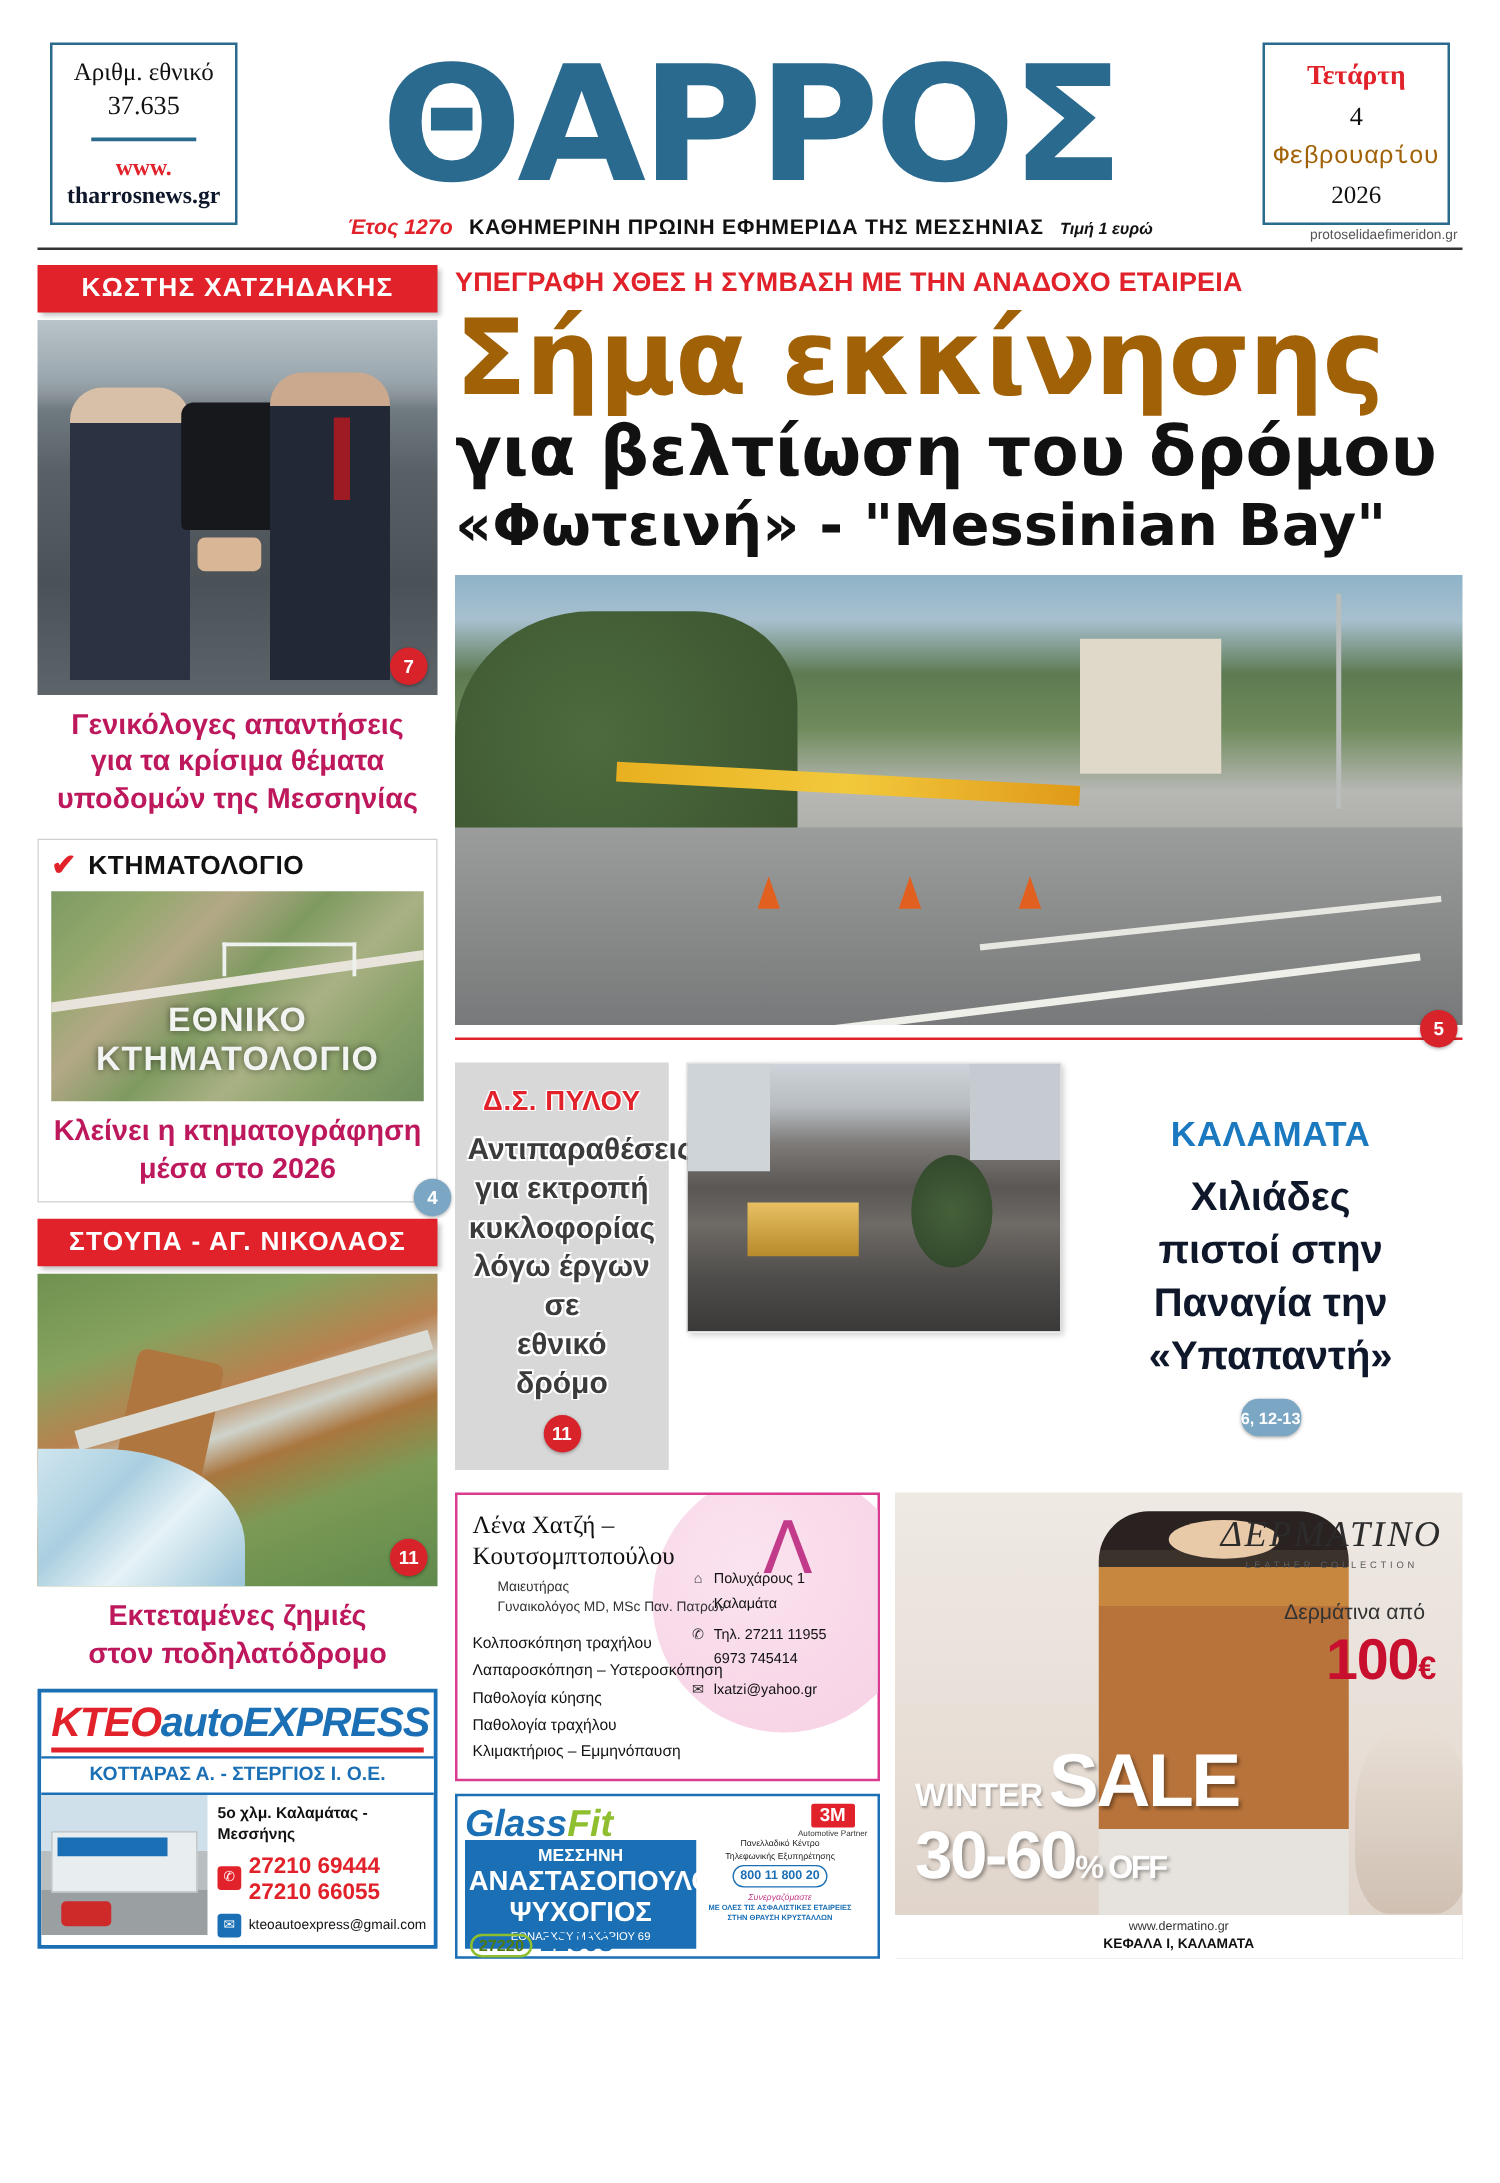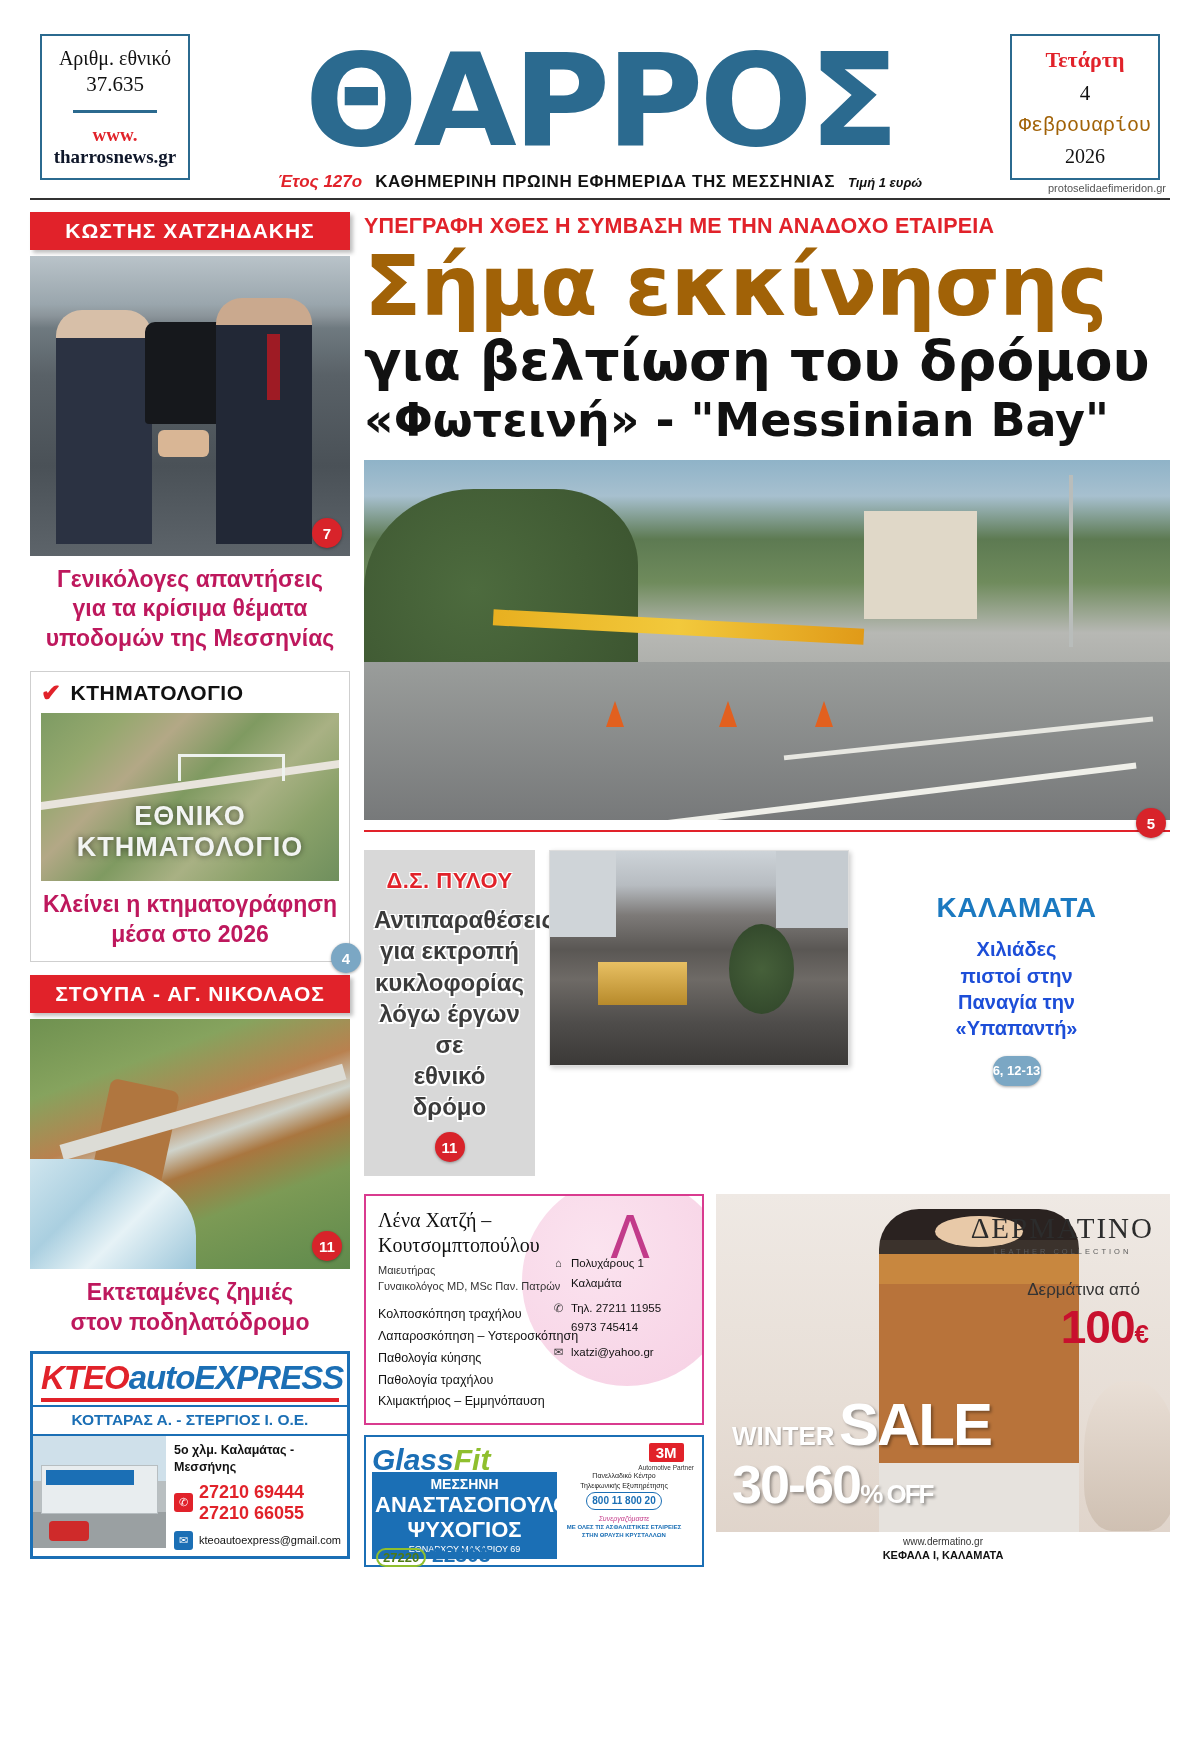--- a/index.html
+++ b/index.html
@@ -123,29 +123,29 @@
   .pylou {
     width: 171px; background: #d8d8d8; text-align: center; padding: 18px 10px 14px; position: relative;
   }
   .pylou .ttl { color: #e1222a; font-weight: bold; font-size: 22px; letter-spacing:0.5px;
     text-shadow: 1px 1px 0 #fff, -1px -1px 0 #fff, 1px -1px 0 #fff, -1px 1px 0 #fff; }
   .pylou .body { font-weight: bold; font-size: 24px; line-height: 1.3; margin-top: 10px; color:#3b3b3b;
     text-shadow: 1.5px 1.5px 0 #fff, -1.5px -1.5px 0 #fff, 1.5px -1.5px 0 #fff, -1.5px 1.5px 0 #fff; }
   .kal-photo { width: 300px; flex: none; border: 1px solid #ddd; box-shadow: 2px 2px 5px rgba(0,0,0,.2); }
   .kal-text { flex: 1; text-align: center; padding-top: 42px; position: relative; }
   .kal-ttl { color: #1b79c0; font-weight: bold; font-size: 28px; letter-spacing: 0.5px; }
-  .kal-body { font-weight: bold; font-size: 20px; line-height: 1.32; margin-top: 12px; color:#1d4ed8; }
+  .kal-body { font-weight: bold; font-size: 32px; line-height: 1.32; margin-top: 12px; color:#0f172a; }
 
   
   .adrow { display: flex; gap: 12px; margin-top: 18px; }
   .ad-lena { width: 340px; border: 2px solid #d93b8f; background:#fff; position: relative; overflow:hidden; padding: 12px 12px 10px;}
   .ad-lena .blob { position:absolute; right:-30px; top:-20px; width: 210px; height: 210px; border-radius:50%;
        background: radial-gradient(circle at 35% 35%, #fbe3ef, #f6cfe3); }
   .lena-name { font-family:"Liberation Serif", serif; font-size: 20px; color:#111; line-height:1.22; position: relative; z-index:2;}
-  .lena-sub { font-size: 11px; color:#333; margin-top: 6px; line-height:1.35; position: relative; z-index:2;}
+  .lena-sub { font-size: 11px; color:#333; margin-top: 6px; line-height:1.35; position: relative; z-index:2;margin-left:20px;}
   .lena-list { margin-top: 10px; font-size: 12.5px; color:#111; line-height:1.75; position: relative; z-index:2;}
   .lena-right { position:absolute; right: 10px; top: 58px; width: 140px; z-index: 3; font-size: 11.5px; line-height:1.7; color:#111;}
   .lena-mono { font-family:"DejaVu Sans", sans-serif; font-size: 58px; color:#c23b8a; position:absolute; right: 52px; top: 8px; z-index:3;}
   .lrow { display:flex; gap:6px; align-items:flex-start; }
   .lico { width: 13px; flex:none; text-align:center; color:#333; }
 
   .ad-glass { width: 340px; border: 2px solid #1b6fb5; background:#fff; margin-top: 10px; position: relative; padding: 6px; height: 132px;}
   .glass-logo { font-size: 30px; font-weight: bold; color:#1b6fb5; font-style: italic; }
   .glass-logo .fit { color:#8fbf2e; }
   .glass-sub { font-size: 6.5px; color:#333; line-height:1.25; margin-top:1px;}
@@ -155,21 +155,21 @@
   .glass-blue { position:absolute; left:6px; bottom:6px; width:185px; background:#1b6fb5; color:#fff;
       font-weight:bold; text-align:center; padding:5px 3px; line-height:1.12; }
   .glass-blue .b1{font-size:14px;} .glass-blue .b2{font-size:22px;} .glass-blue .b3{font-size:22px;}
   .glass-blue .b4{font-size:9px; font-weight:normal; margin-top:2px;}
   .glass-phone { position:absolute; left:10px; bottom:-2px; font-size:21px; font-weight:bold; color:#1b6fb5;}
   .glass-right { position:absolute; right:8px; bottom:26px; width:140px; font-size:7px; color:#222; line-height:1.35; text-align:center;}
   .glass-800 { border:1px solid #1b6fb5; border-radius:12px; padding:1px 5px; display:inline-block; font-size:10px; font-weight:bold; color:#1b6fb5;}
 
   .ad-derma { flex:1; background: linear-gradient(180deg,#efe9e4 0%, #e7ded6 55%, #ded2c8 100%); position: relative; overflow:hidden; }
   .derma-logo { position:absolute; right:16px; top:18px; text-align:center; }
-  .derma-logo .dl1 { font-family:"Liberation Serif", serif; font-size:29px; letter-spacing:2px; color:#2c2c2c; }
+  .derma-logo .dl1 { font-family:"Liberation Serif", serif; font-size:29px; letter-spacing:2px; color:#2c2c2c;font-style:italic; }
   .derma-logo .dl2 { font-size:7.5px; letter-spacing:3px; color:#5a5a5a; margin-top:2px;}
   .derma-from { position:absolute; right:30px; top:86px; font-size:17px; color:#333; }
   .derma-price { position:absolute; right:22px; top:106px; font-size:46px; font-weight:bold; color:#c8102e; letter-spacing:-1px;}
   .derma-price .eu { font-size:26px; }
   .derma-sale { position:absolute; left:16px; bottom:108px; }
   .derma-sale .winter { font-size:26px; font-weight:bold; color:#fff; letter-spacing:0; text-shadow:1px 1px 2px rgba(0,0,0,.3); display:inline-block; }
   .derma-sale .sale { font-size:60px; font-weight:bold; color:#fff; letter-spacing:-2px; text-shadow:2px 2px 3px rgba(0,0,0,.35);}
   .derma-pct { position:absolute; left:16px; bottom:52px; font-size:54px; font-weight:bold; color:#fff; letter-spacing:-2px; text-shadow:2px 2px 3px rgba(0,0,0,.35);}
   .derma-pct .small { font-size:26px; }
   .derma-foot { position:absolute; left:0; right:0; bottom:0; background:#fff; text-align:center; padding:4px 0 6px; }

